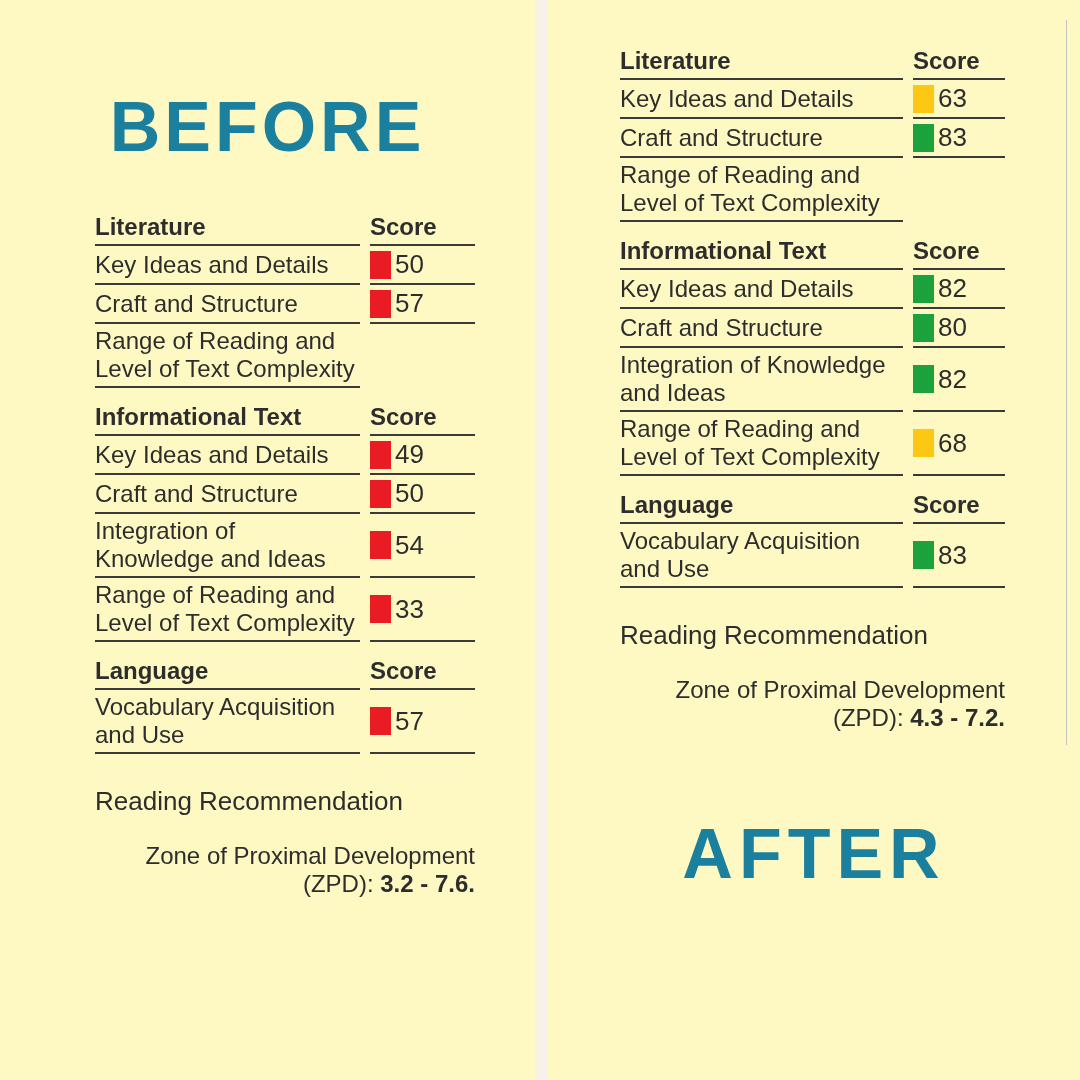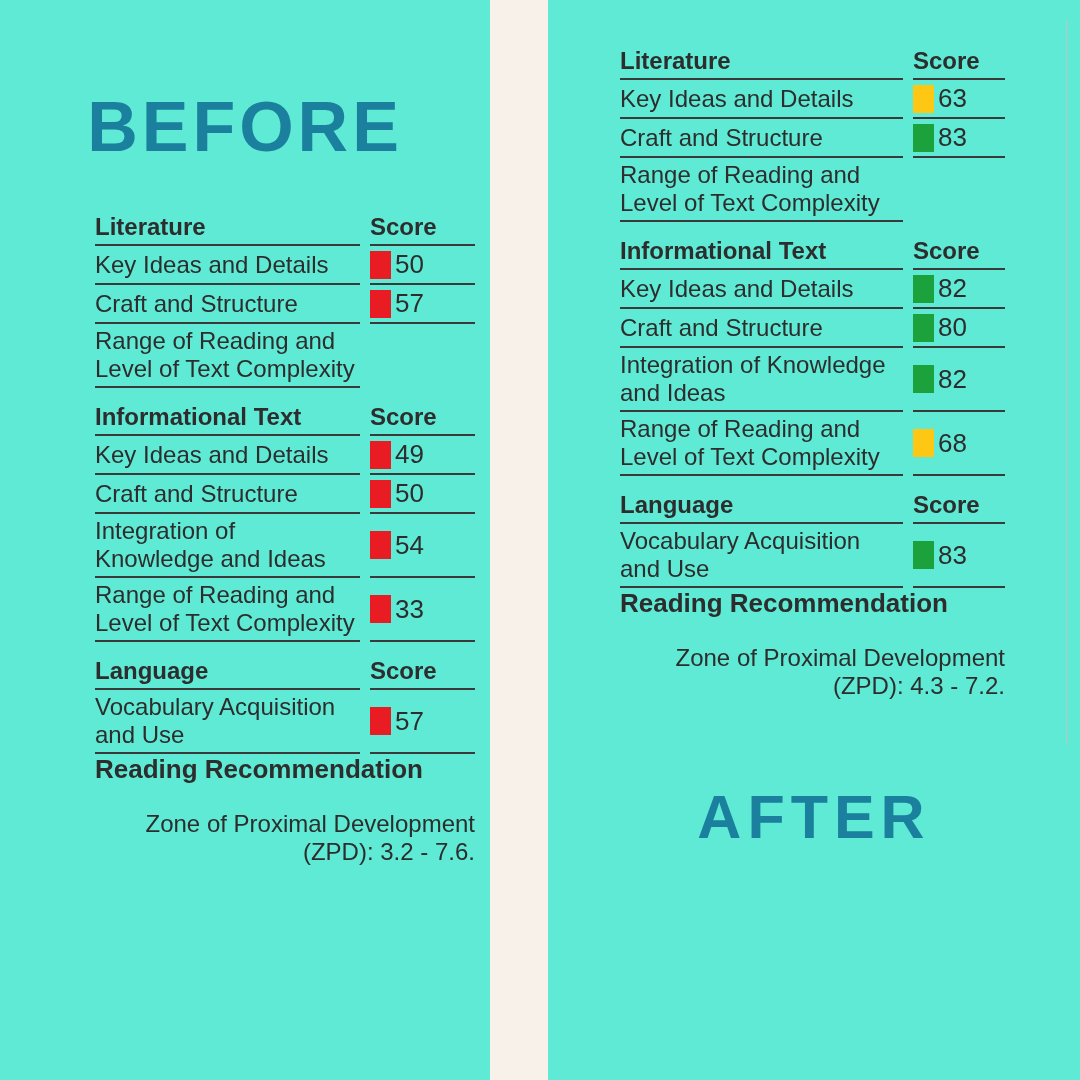--- a/index.html
+++ b/index.html
@@ -2,47 +2,47 @@
 <html><head>
 <meta charset="utf-8">
 <style>
   html,body{margin:0;padding:0;}
   body{
     width:1080px;height:1080px;position:relative;overflow:hidden;
     background:#f7f1ea;
     font-family:"Liberation Sans","DejaVu Sans",sans-serif;
     color:#2d2d2d;
   }
-  .panel{position:absolute;top:0;bottom:0;background:#5eead4;}
-  #panel-before{left:0;width:490px;}
+  .panel{position:absolute;top:0;bottom:0;background:#fef9c3;}
+  #panel-before{left:0;width:535px;}
   #panel-after{left:548px;width:532px;}
   .big-title{
     text-align:center;font-weight:bold;color:#1b7f9e;
     font-size:70px;line-height:1.0;letter-spacing:4px;white-space:nowrap;
   }
   #before-title{margin-top:92px;}
-  #after-title{margin-top:86px;font-size:61px;letter-spacing:6px;line-height:1.04;}
+  #after-title{margin-top:86px;font-size:70px;letter-spacing:6px;line-height:1.04;}
   .content{position:relative;}
   #panel-before .content{margin-left:95px;width:380px;}
   #panel-after .content{margin-left:72px;width:385px;}
   .t-row{display:flex;align-items:center;}
   .t-label,.t-score{border-bottom:2px solid #3a3a3a;align-self:stretch;display:flex;align-items:center;}
   .t-label{margin-right:10px;}
   #panel-before .t-label{width:265px;}
   #panel-after .t-label{width:283px;}
   .t-score{flex:1;}
   .hdr .t-label,.hdr .t-score{font-weight:bold;font-size:24px;line-height:28px;padding:3px 0;}
   .datarow .t-label{font-size:24px;line-height:28px;padding:3px 0;}
   .datarow .t-score{font-size:26px;padding:3px 0;}
   .chip{display:inline-block;width:21px;height:28px;margin-right:4px;flex:0 0 auto;}
   .sec{margin-top:12px;}
   .sec.first{margin-top:0;}
-  .rec-title{font-weight:bold;font-size:26px;line-height:30px;}
+  .rec-title{font-weight:normal;font-size:26px;line-height:30px;margin-top:32px;}
   .zpd{font-size:24px;line-height:28px;margin-top:26px;text-align:right;}
-  .zpd b{font-weight:normal;}
+  .zpd b{font-weight:bold;}
   #before-tables{margin-top:48px;}
   #after-tables{margin-top:44px;}
   #page-edge{position:absolute;left:1066px;top:20px;width:1px;height:725px;background:#c3c3c3;}
 </style>
 </head>
 <body>
 
 <div class="panel" id="panel-before">
   <div class="big-title" id="before-title">BEFORE</div>
   <div class="content">

